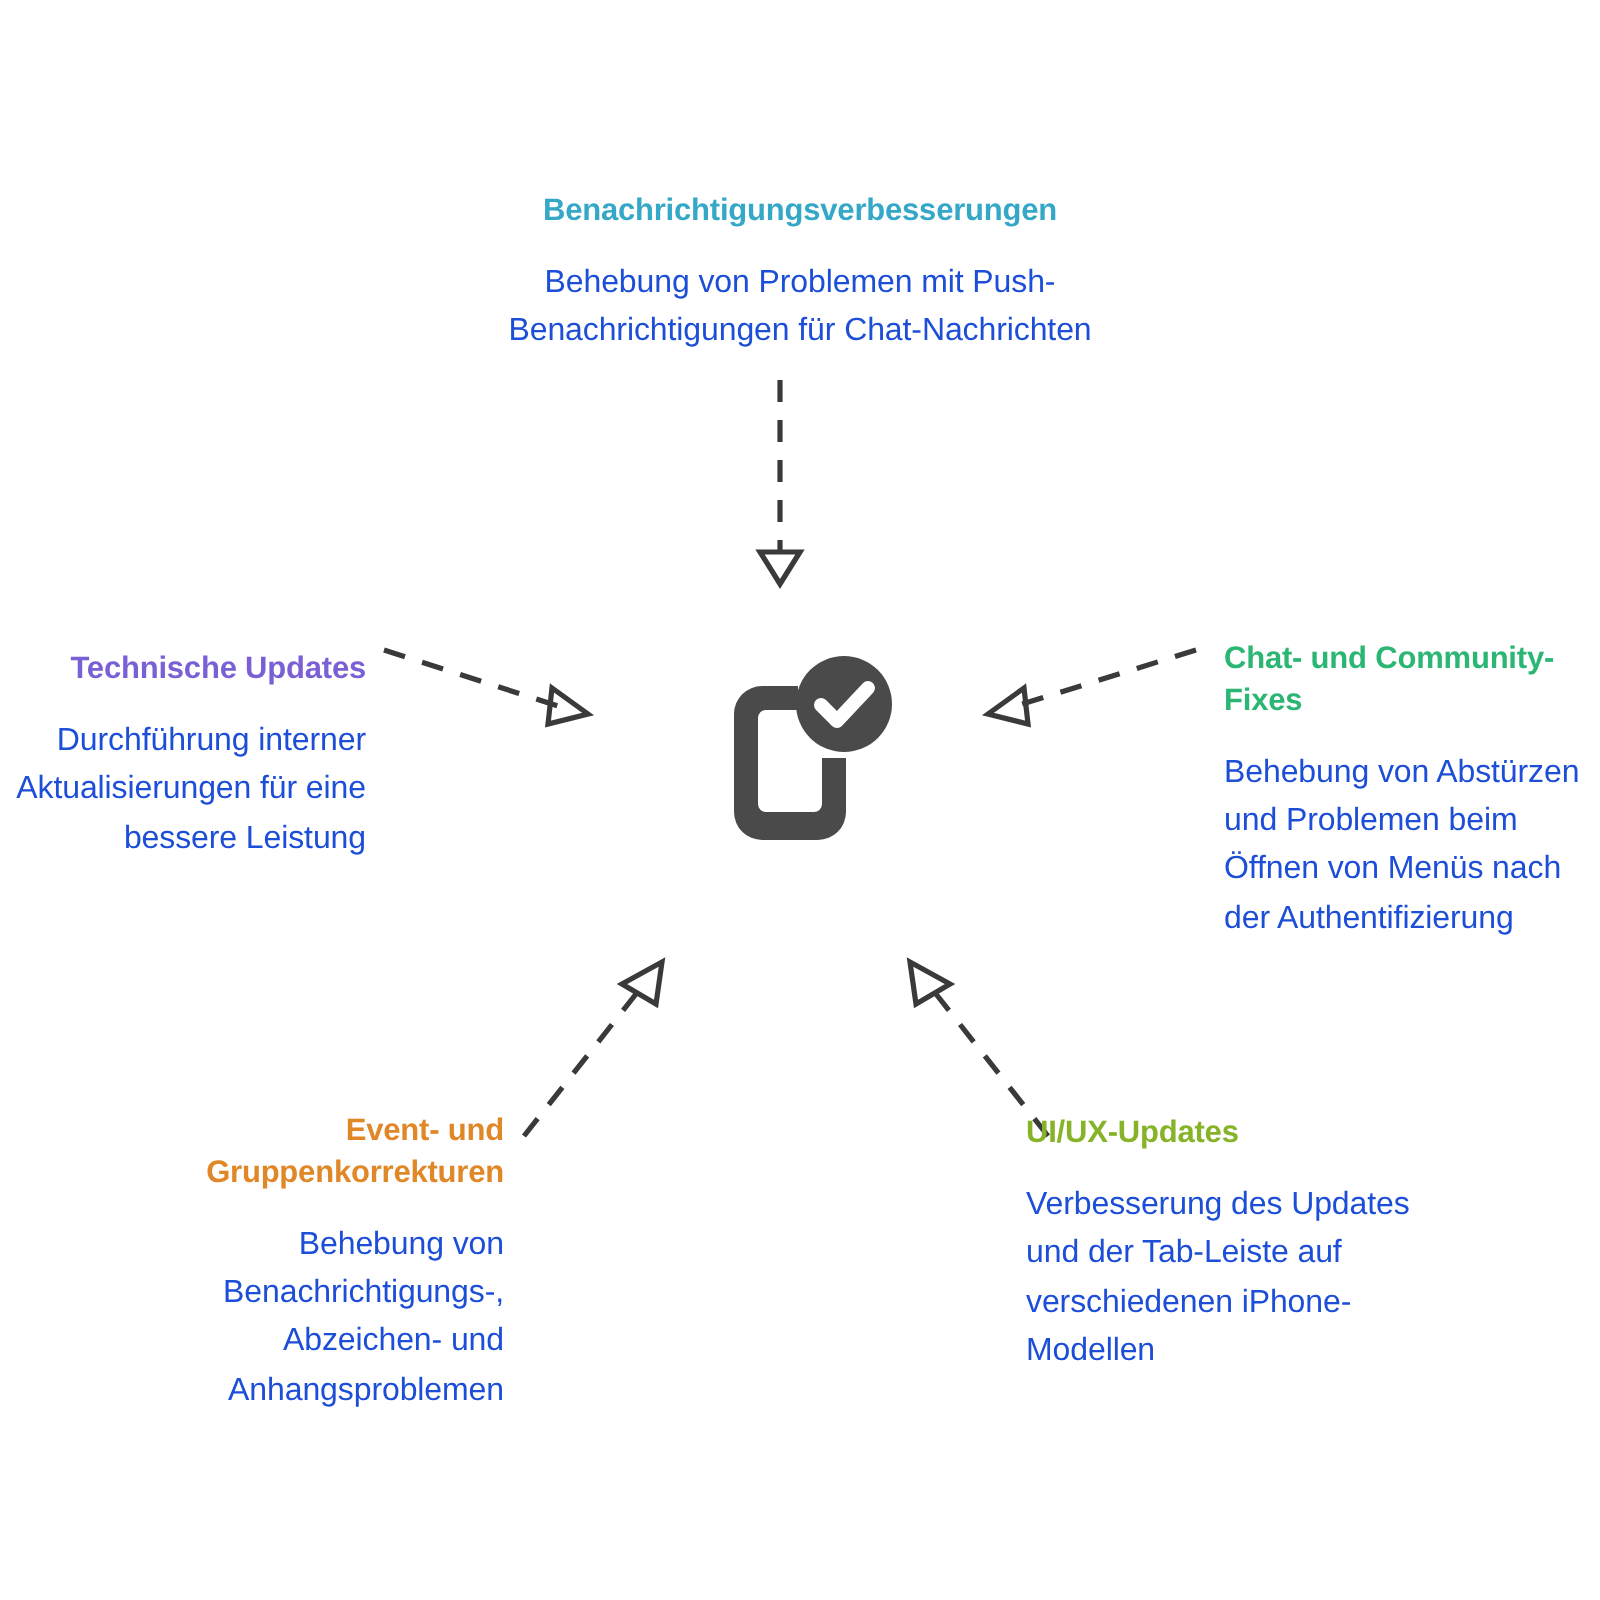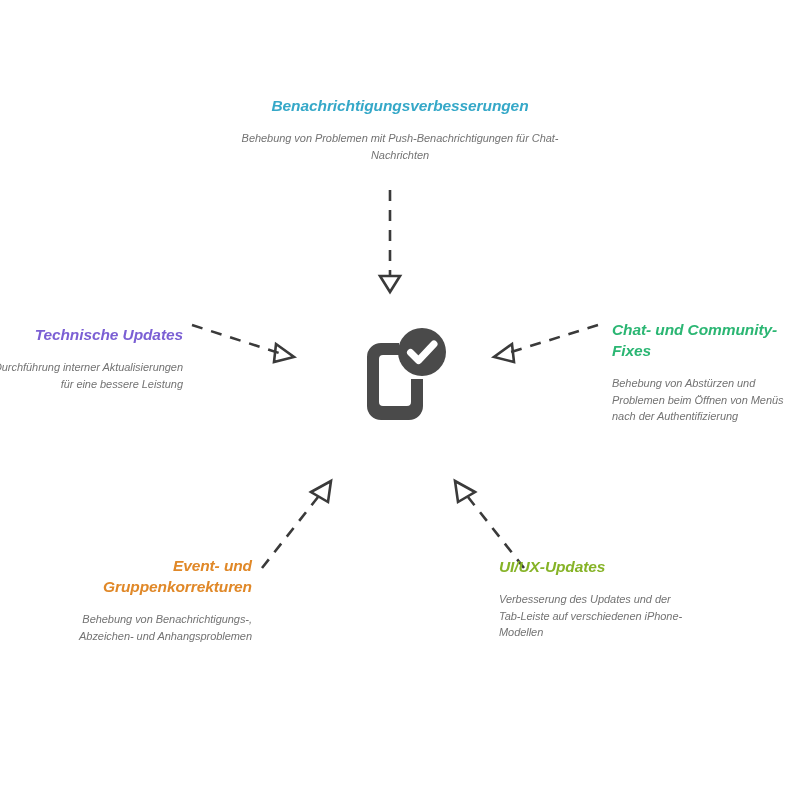--- a/index.html
+++ b/index.html
@@ -15,21 +15,20 @@
     overflow: hidden;
     font-family: "Liberation Sans", "DejaVu Sans", sans-serif;
     -webkit-font-smoothing: antialiased;
   }
 
   #diagram-root {
     position: absolute;
     inset: 0;
     width: 800px;
     height: 800px;
-    font-style: italic;
   }
 
   
   #arrows-layer {
     position: absolute;
     left: 0;
     top: 0;
     width: 800px;
     height: 800px;
     pointer-events: none;
@@ -41,23 +40,23 @@
     box-sizing: border-box;
   }
   .node-title {
     font-size: 15.5px;
     font-weight: bold;
     line-height: 1.35;
     margin: 0 0 13px 0;
     letter-spacing: -0.1px;
   }
   .node-body {
-    font-size: 11px;
+    font-size: 16px;
     line-height: 1.52;
-    color: #737373;
+    color: #1d4ed8;
     margin: 0;
     letter-spacing: -0.05px;
   }
 
   .align-center { text-align: center; }
   .align-right  { text-align: right; }
   .align-left   { text-align: left; }
 
   
   #node-notifications {
@@ -74,21 +73,21 @@
     left: 612px;
     top: 320px;
     width: 182px;
   }
   #node-events {
     left: 40px;
     top: 556px;
     width: 212px;
   }
   #node-uiux {
-    left: 499px;
+    left: 513px;
     top: 557px;
     width: 196px;
   }
 
   
   #center-icon {
     position: absolute;
     left: 345px;
     top: 323px;
     width: 110px;

